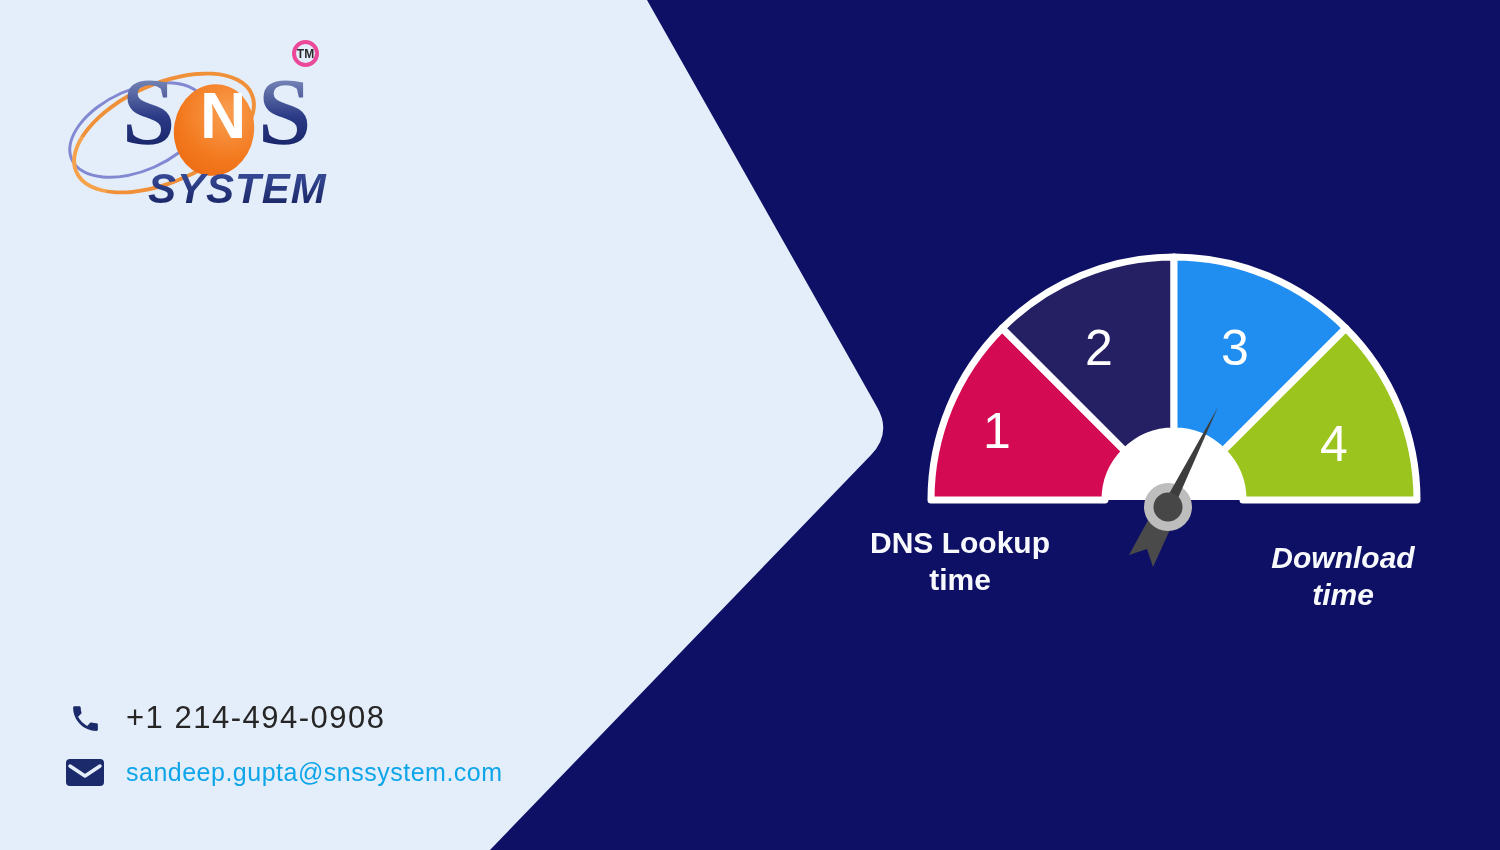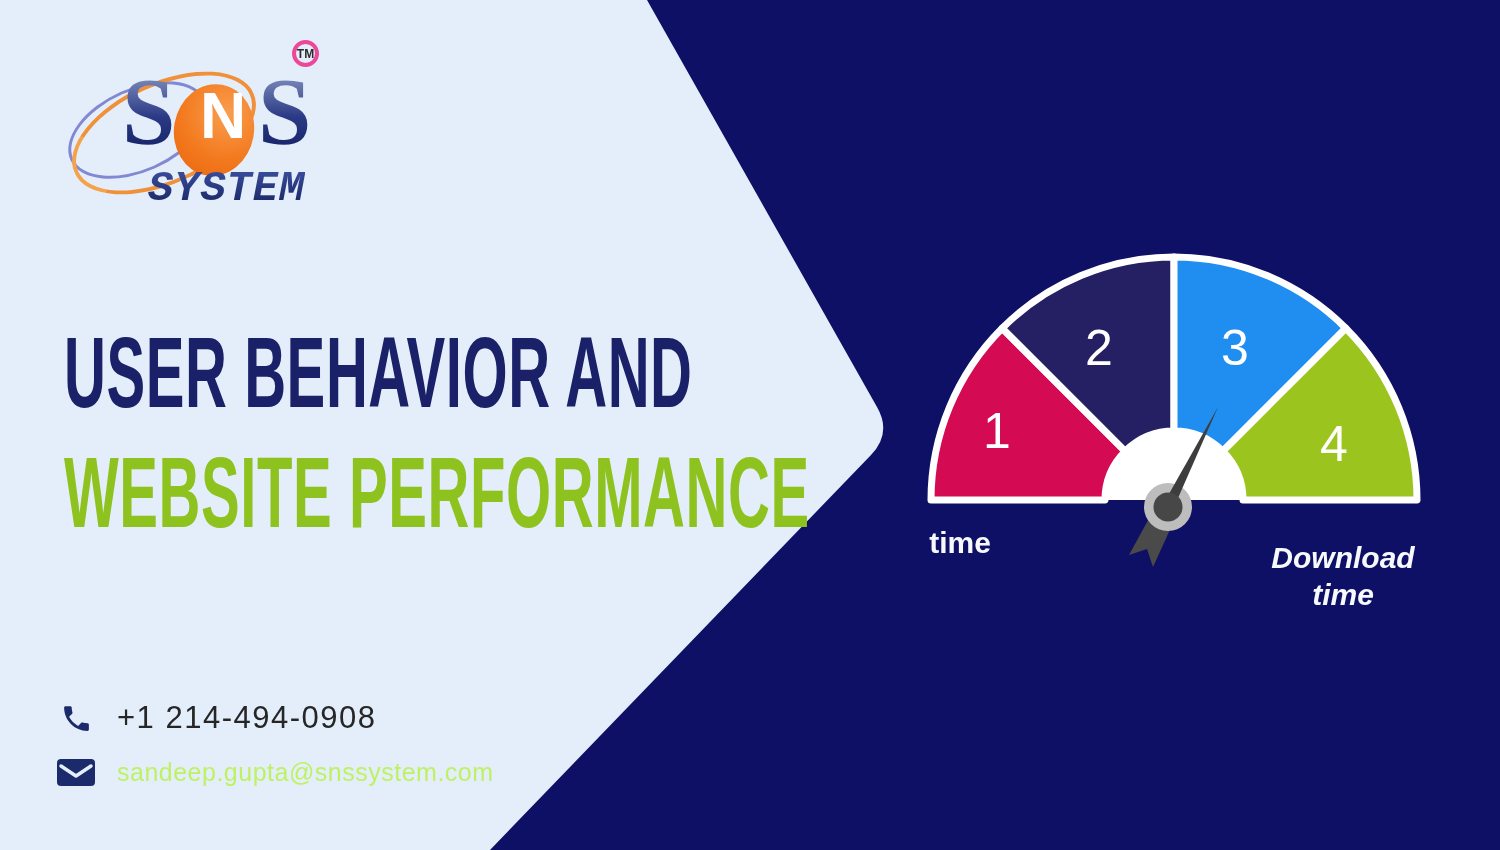--- a/index.html
+++ b/index.html
@@ -19,37 +19,37 @@
   .orbit-orange{left:-4px;top:40px;width:188px;height:94px;border:4px solid #f09038;border-left-color:#f6a24b;transform:rotate(-24deg);}
   .planet{position:absolute;left:104px;top:42px;width:80px;height:92px;border-radius:50%;
     background:radial-gradient(circle at 62% 30%, #f99e50 0%, #f37a1f 55%, #ea650e 100%);
     transform:rotate(10deg);}
   .ls{position:absolute;font-family:"Liberation Serif","DejaVu Serif",serif;font-weight:700;font-size:96px;line-height:1;
     background:linear-gradient(180deg,#93a3cb 0%,#2b3a85 55%,#101c5e 100%);
     -webkit-background-clip:text;background-clip:text;color:transparent;}
   .ls.s1{left:52px;top:22px;}
   .ls.s2{left:188px;top:22px;}
   .logo-n{position:absolute;left:130px;top:42px;font-weight:700;font-size:64px;line-height:1;color:#ffffff;}
-  .logo-sub{position:absolute;left:78px;top:126px;font-family:Liberation Mono, monospace;
+  .logo-sub{position:absolute;left:78px;top:126px;font-family:Liberation Sans, sans-serif;
     font-style:italic;font-weight:700;font-size:42px;letter-spacing:1px;line-height:1;
     background:linear-gradient(180deg,#3c509f 0%,#15205f 100%);
     -webkit-background-clip:text;background-clip:text;color:transparent;}
   .tm{position:absolute;left:222px;top:-2px;width:19px;height:19px;border:4px solid #ec4899;border-radius:50%;
     font-size:12px;font-weight:700;color:#2b2b2b;display:flex;align-items:center;justify-content:center;letter-spacing:0;}
   
   .title{left:64px;top:322px;}
   .title-line{font-weight:700;font-size:100px;line-height:1;transform:scaleX(0.58);transform-origin:left top;white-space:nowrap;letter-spacing:1px;}
   .title-line1{color:#1b2168;}
   .title-line2{color:#8dc21f;margin-top:20px;}
   
-  .contact{left:57px;top:700px;}
+  .contact{left:66px;top:700px;}
   .c-row{display:flex;align-items:center;margin-bottom:22px;}
   .c-icon{width:38px;display:flex;align-items:center;justify-content:center;margin-right:22px;}
   .phone-text{font-size:31px;font-weight:500;color:#262626;letter-spacing:1.5px;}
-  .mail-text{font-size:25px;font-weight:500;color:#bef264;letter-spacing:0.5px;}
+  .mail-text{font-size:25px;font-weight:500;color:#0ea5e9;letter-spacing:0.5px;}
   .mail-box{width:38px;height:27px;background:#1b2a6b;border-radius:4px;display:flex;align-items:flex-start;justify-content:center;}
   
   #gauge-svg{left:850px;top:150px;width:650px;height:470px;overflow:visible;}
   #gauge-svg path.seg{stroke:#ffffff;stroke-width:7;stroke-linejoin:round;}
   .gauge-num{fill:#ffffff;font-family:"Liberation Sans","DejaVu Sans",sans-serif;font-size:50px;font-weight:500;text-anchor:middle;}
   .gauge-label{color:#f7f9fd;font-weight:700;font-size:30px;line-height:37px;text-align:center;transform:translateX(-50%);white-space:nowrap;}
 </style>
 </head>
 <body>
 
@@ -63,24 +63,20 @@
     <span class="orbit orbit-purple"></span>
     <span class="orbit orbit-orange"></span>
     <span class="planet"></span>
     <span class="ls s1">S</span>
     <span class="logo-n">N</span>
     <span class="ls s2">S</span>
     <span class="logo-sub">SYSTEM</span>
     <span class="tm">TM</span>
   </div>
 
-  <div class="abs title">
-    <div class="title-line title-line1">USER BEHAVIOR AND</div>
-    <div class="title-line title-line2">WEBSITE PERFORMANCE</div>
-  </div>
 
   <div class="abs contact">
     <div class="c-row">
       <span class="c-icon">
         <svg width="33" height="33" viewBox="0 0 24 24">
           <path fill="#1b2a6b" d="M6.62 10.79c1.44 2.83 3.76 5.14 6.59 6.59l2.2-2.2c.27-.27.67-.36 1.02-.24 1.12.37 2.33.57 3.57.57.55 0 1 .45 1 1V20c0 .55-.45 1-1 1-9.39 0-17-7.61-17-17 0-.55.45-1 1-1h3.5c.55 0 1 .45 1 1 0 1.25.2 2.45.57 3.57.11.35.03.74-.25 1.02l-2.2 2.2z"></path>
         </svg>
       </span>
       <span class="phone-text">+1 214-494-0908</span>
     </div>
@@ -110,20 +106,21 @@
     <circle cx="1168" cy="507" r="14.5" fill="#474747"></circle>
     <g>
       <text class="gauge-num" x="997" y="448">1</text>
       <text class="gauge-num" x="1099" y="365">2</text>
       <text class="gauge-num" x="1235" y="365">3</text>
       <text class="gauge-num" x="1334" y="461">4</text>
     </g>
   </svg>
 
   <div class="abs gauge-label" style="left:960px;top:524px;">
+    <div>DNS Lookup</div>
     <div>time</div>
   </div>
   <div class="abs gauge-label" style="left:1343px;top:539px;font-style:italic;">
     <div>Download</div>
     <div>time</div>
   </div>
 
 </div>
 
 </body></html>

